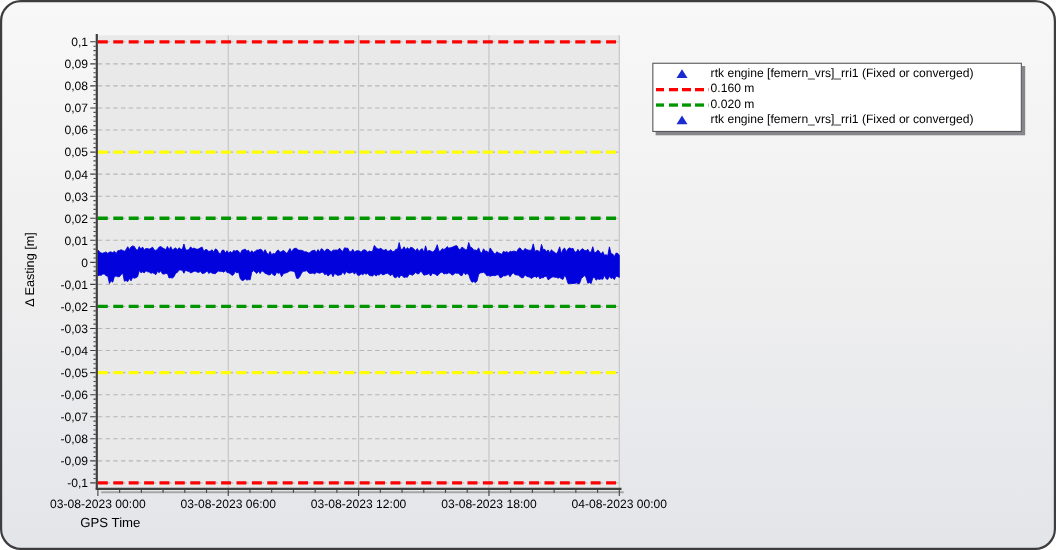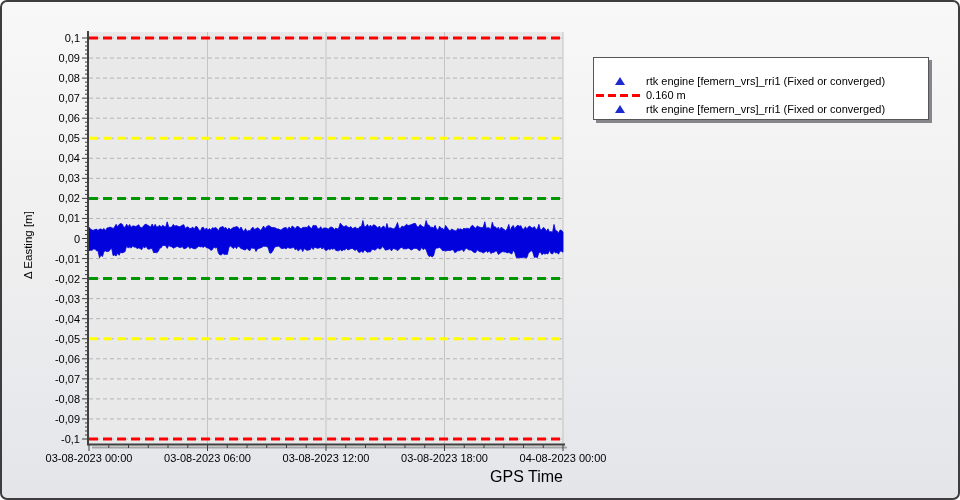--- a/index.html
+++ b/index.html
@@ -1,35 +1,35 @@
 <!DOCTYPE html>
 <html><head>
 <meta charset="utf-8">
 <style>
   html,body{margin:0;padding:0;width:960px;height:500px;overflow:hidden;}
   .panel{
     position:relative;width:960px;height:500px;box-sizing:border-box;
-    border:2px solid #3d3d40;border-radius:7px;
+    border:2px solid #3d3d40;border-radius:19px;
     background:linear-gradient(to bottom,#f8f8f8 0%,#eeeeef 55%,#e3e5e9 100%);
     font-family:"Liberation Sans",sans-serif;color:#000;
   }
   #plot-svg{position:absolute;left:0;top:0;}
   .y-title{
     position:absolute;left:26px;top:243px;
     transform:translate(-50%,-50%) rotate(-90deg);
     white-space:nowrap;font-size:11.5px;color:#000;
   }
   .x-title{
-    position:absolute;left:87px;top:466px;width:474px;text-align:right;
-    font-size:16px;color:#000;
+    position:absolute;left:71px;top:466px;width:474px;text-align:left;
+    font-size:12px;color:#000;
   }
   .legend{
     position:absolute;left:591px;top:55px;width:336px;box-sizing:border-box;
     background:#ffffff;border:1px solid #56565a;
-    box-shadow:3px 3px 0 0 #87878b;padding:16px 0 3px 0;
+    box-shadow:3px 3px 0 0 #87878b;padding:2px 0 3px 0;
   }
   .legend-row{display:flex;align-items:center;height:14px;font-size:11px;white-space:nowrap;}
   .legend-sym{width:52px;flex:0 0 52px;display:flex;align-items:center;justify-content:center;}
   .tri{width:0;height:0;border-left:5px solid transparent;border-right:5px solid transparent;border-bottom:8px solid #1c2bd0;}
   .dashes{width:48px;height:3px;}
 </style>
 </head>
 <body>
 
 <div class="panel">
@@ -233,18 +233,24 @@
         <span>rtk engine [femern_vrs]_rri1 (Fixed or converged)</span>
       </div>
       <div class="legend-row">
         <span class="legend-sym">
           <span class="dashes" style="background: repeating-linear-gradient(90deg, rgb(255, 0, 0) 0px, rgb(255, 0, 0) 8px, transparent 8px, transparent 12px);"></span>
         </span>
         <span>0.160 m</span>
       </div>
       <div class="legend-row">
         <span class="legend-sym">
+          <span class="dashes" style="background: repeating-linear-gradient(90deg, rgb(0, 150, 0) 0px, rgb(0, 150, 0) 8px, transparent 8px, transparent 12px);"></span>
+        </span>
+        <span>0.020 m</span>
+      </div>
+      <div class="legend-row">
+        <span class="legend-sym">
           <span class="tri" style="border-bottom-color: rgb(28, 43, 208);"></span>
         </span>
         <span>rtk engine [femern_vrs]_rri1 (Fixed or converged)</span>
       </div>
     </div>
 </div>
 
 </body></html>

